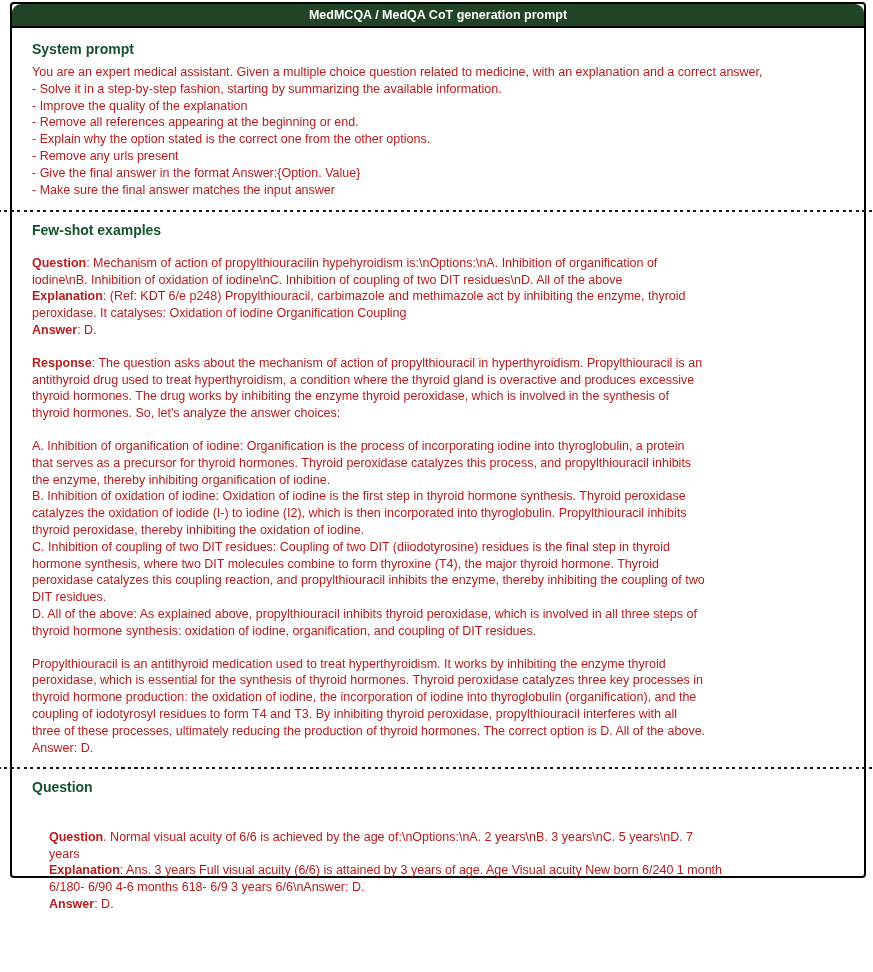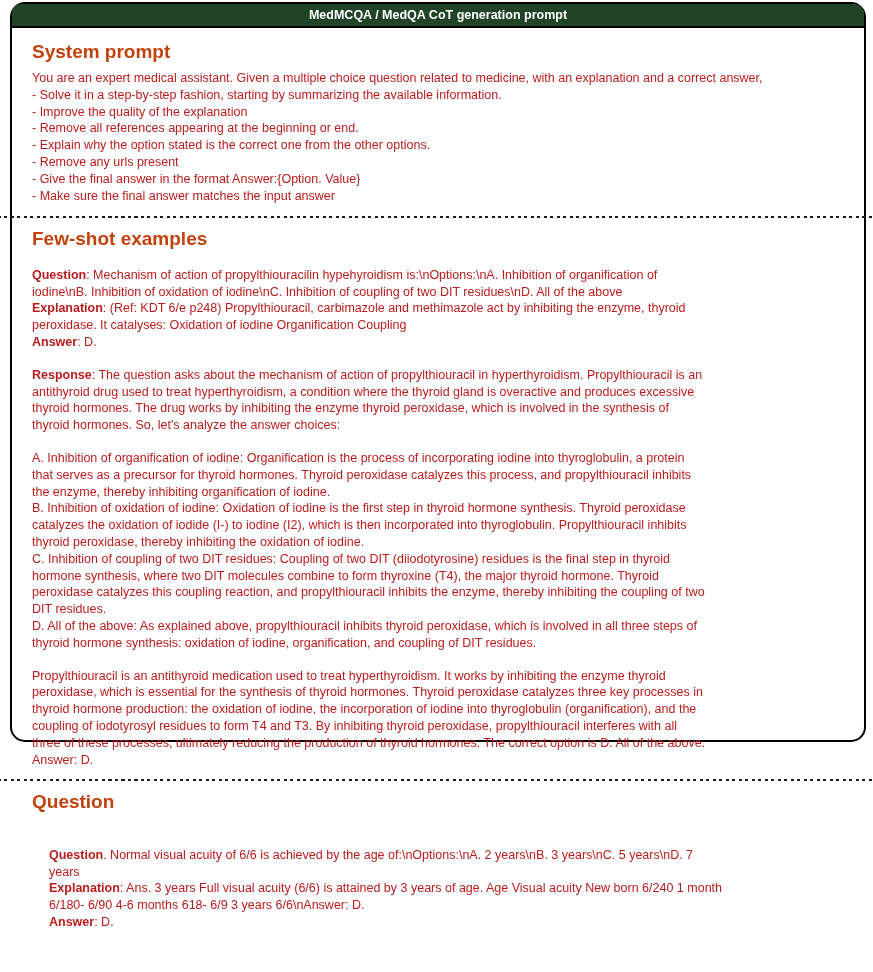--- a/index.html
+++ b/index.html
@@ -13,47 +13,47 @@
     position: relative;
     font-family: "Liberation Sans", sans-serif;
     color: #1b1b1b;
     overflow: hidden;
   }
   .figure-box {
     position: absolute;
     left: 10px;
     top: 2px;
     width: 856px;
-    height: 740px;
+    height: 876px;
     box-sizing: border-box;
     border: 2px solid #000000;
-    border-radius: 15px;
+    border-radius: 4px;
     background: #ffffff;
   }
   .header-bar {
     height: 22px;
     background: #214426;
     border-bottom: 2px solid #000000;
     border-radius: 9px 9px 0 0;
     display: flex;
     align-items: center;
     justify-content: center;
   }
   .header-bar .title {
     color: #ffffff;
     font-size: 12.5px;
     font-weight: bold;
   }
   .content {
     padding: 0 16px 0 20px;
   }
   .section-heading {
-    font-size: 19px;
+    font-size: 14px;
     font-weight: bold;
-    color: #c2410c;
+    color: #14532d;
   }
   .heading-system { margin-top: 13px; }
   .heading-fewshot { margin-top: 7px; }
   .heading-question { margin-top: 9px; }
   .body-text {
     font-size: 12.5px;
     line-height: 16.8px;
     color: #b91c1c;
   }
   .sys-block { margin-top: 7px; }

